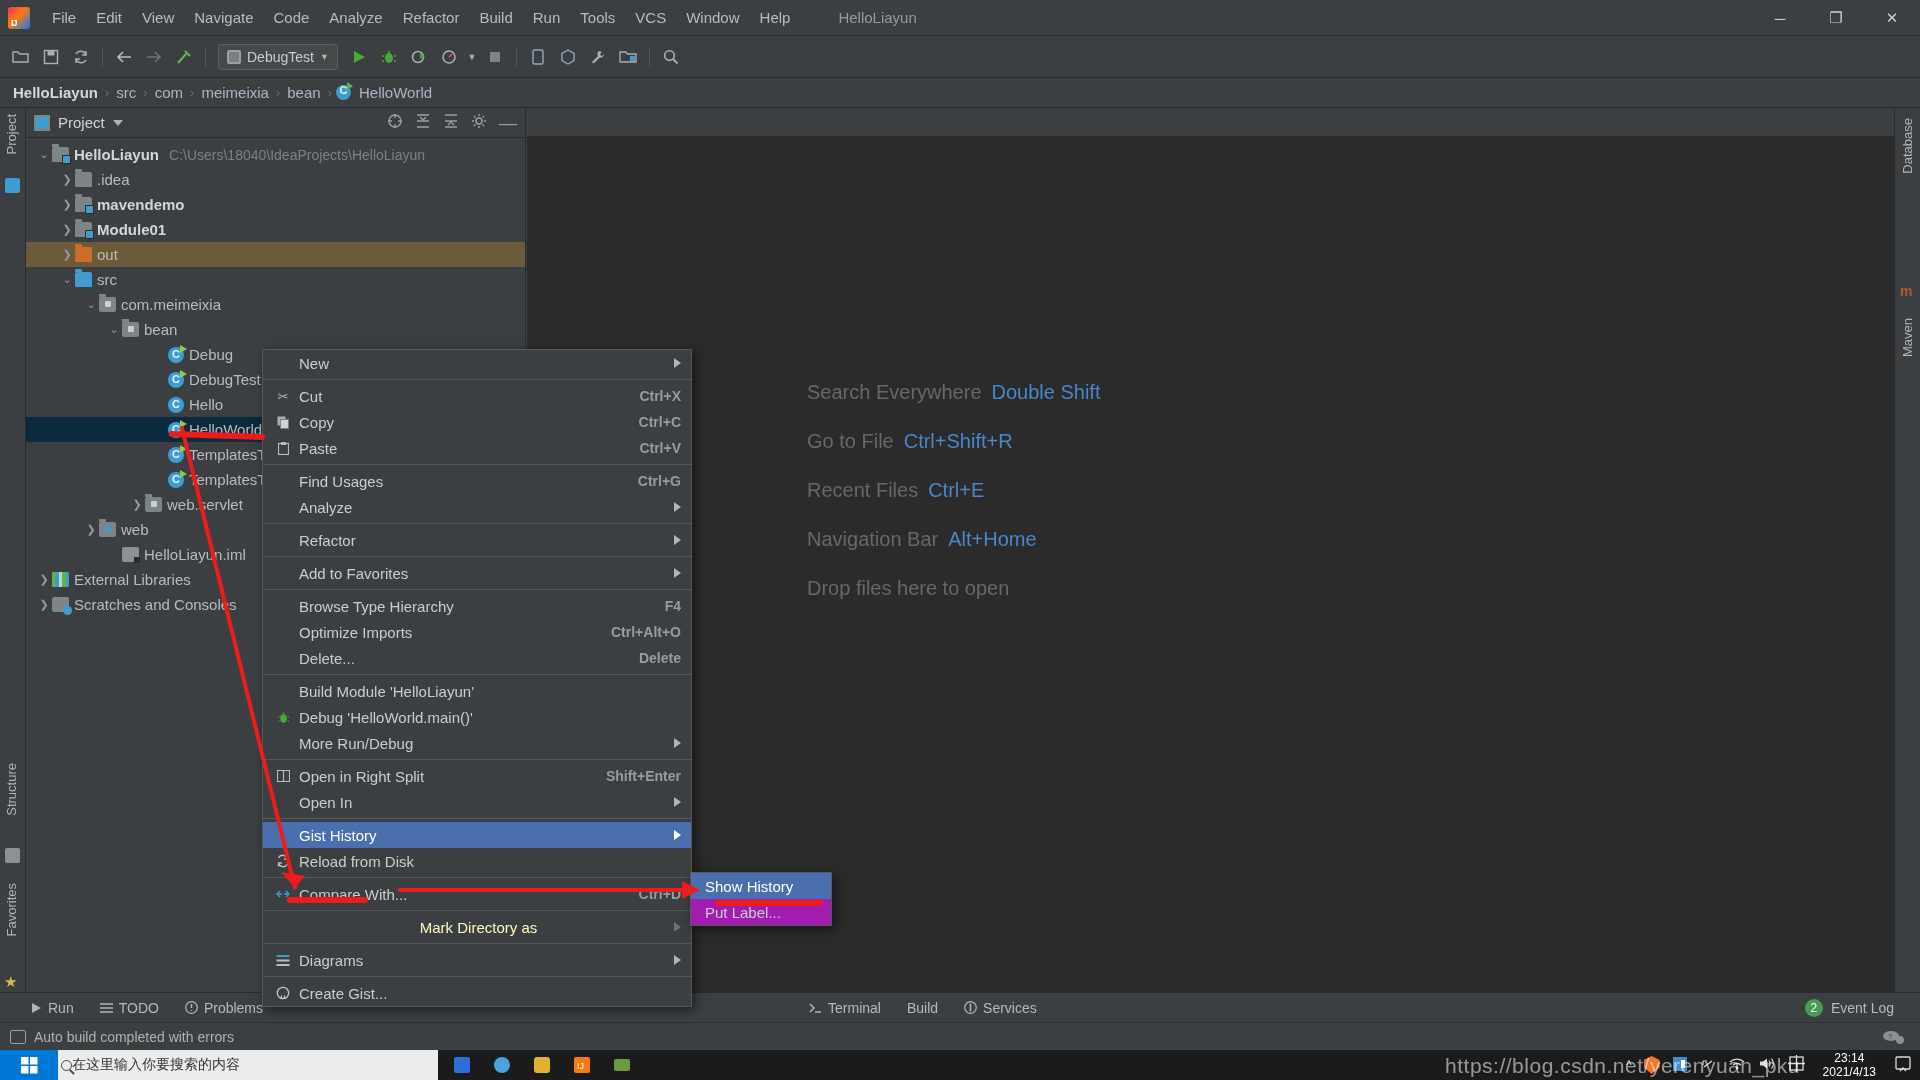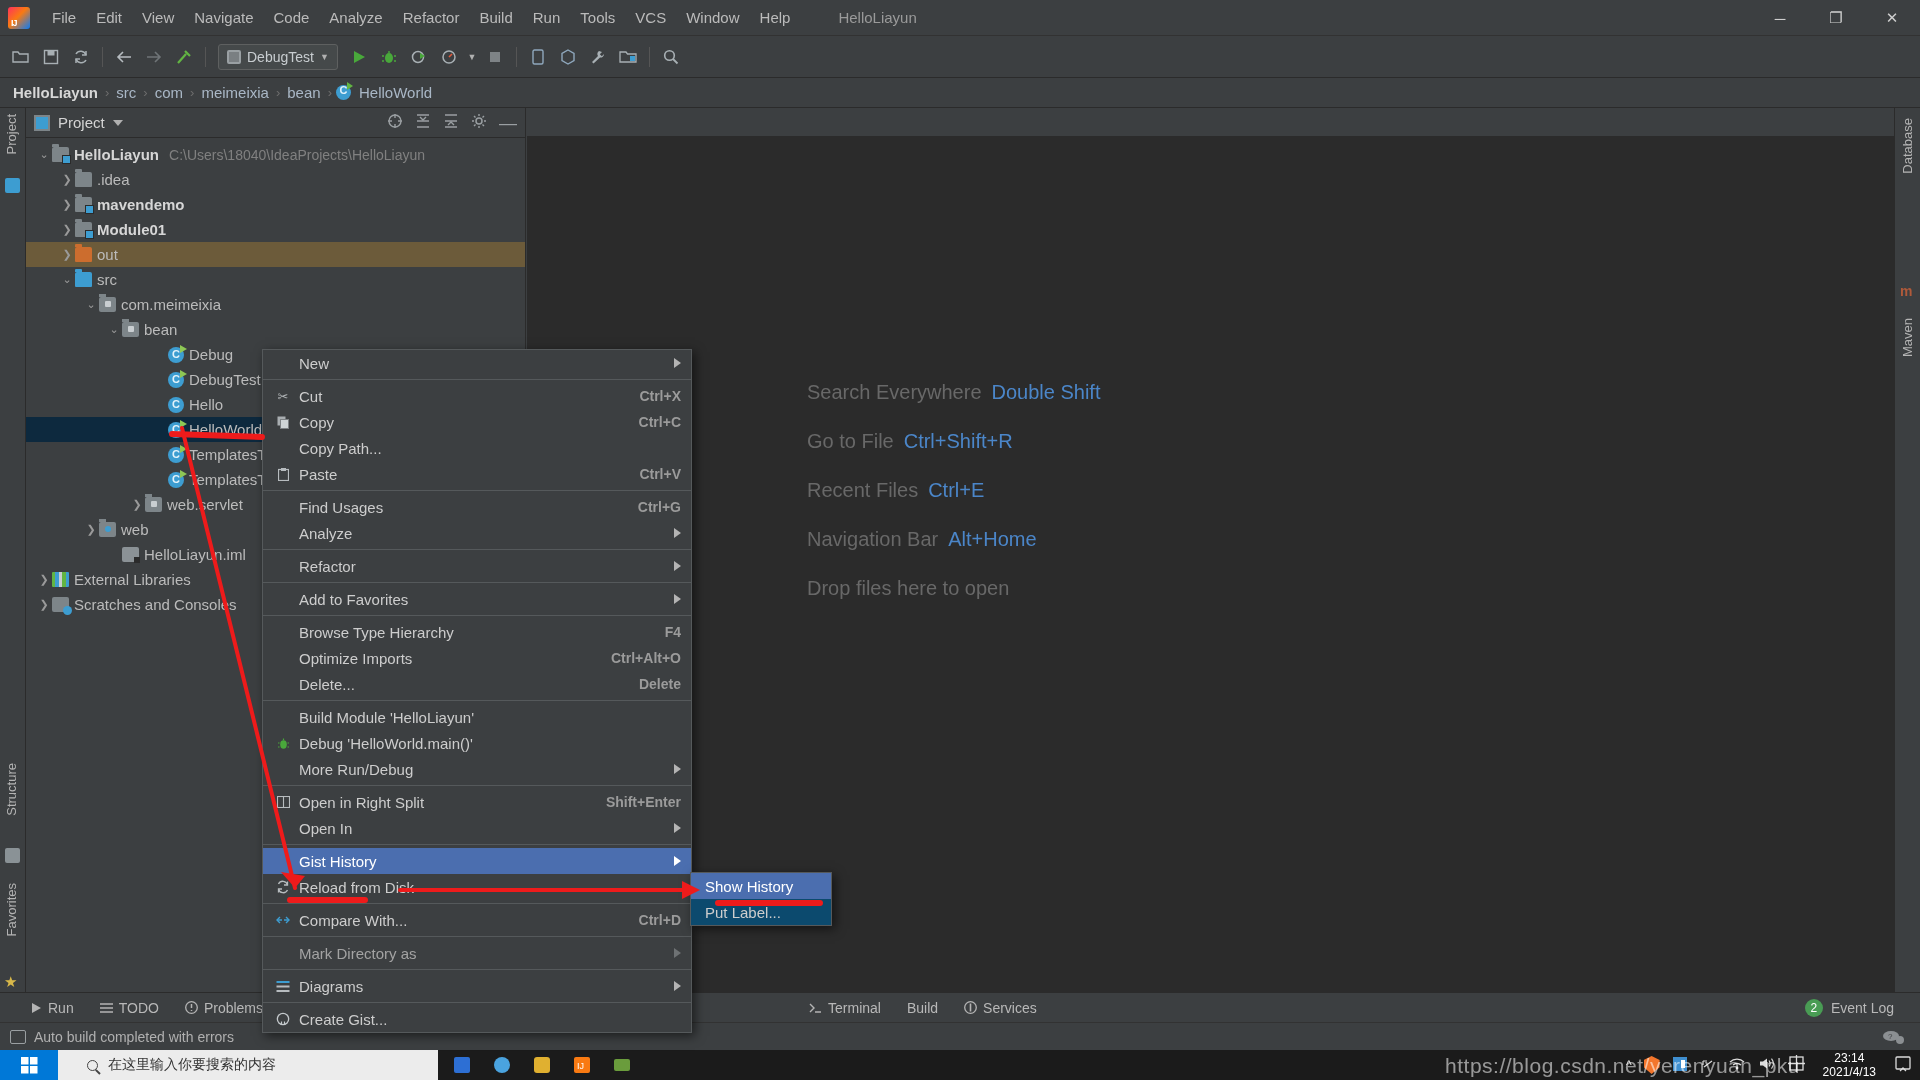--- a/index.html
+++ b/index.html
@@ -214,37 +214,37 @@
     position: absolute; left: 262px; top: 349px; width: 430px;
     background: #3c3f41; border: 1px solid #55595b;
     box-shadow: 3px 3px 10px rgba(0,0,0,.55); z-index: 50;
     font-size: 15px; padding: 0;
   }
   .ctx-row {
     height: 26px; display: flex; align-items: center; padding: 0 10px;
     color: #cdcdcd; white-space: nowrap; position: relative;
   }
   .ctx-row.sel { background: #4b6eaf; color: #ffffff; }
-  .ctx-row.disabled { color: #a3a3a3; }
+  .ctx-row.disabled { color: #fef9c3; text-align: center; }
   .ctx-ico {
     width: 20px; flex: 0 0 20px; display: flex; align-items: center;
     justify-content: center; font-size: 13px; color: #b0b4b6; margin-right: 6px;
   }
   .ctx-lbl { flex: 1 1 auto; }
   .ctx-key { color: #9b9b9b; font-size: 14px; margin-left: 20px; font-weight: bold; }
   .ctx-arrow {
     width: 0; height: 0; margin-left: 16px;
     border-top: 5px solid transparent; border-bottom: 5px solid transparent;
     border-left: 7px solid #b4b4b4;
   }
   .ctx-sep { height: 1px; background: #55595b; margin: 3px 0; }
 
   .submenu {
     position: absolute; left: 690px; top: 872px; width: 142px;
-    background: #0c4a6e; border: 1px solid #55595b;
+    background: #a21caf; border: 1px solid #55595b;
     box-shadow: 3px 3px 10px rgba(0,0,0,.55); z-index: 60; font-size: 15px;
   }
   .submenu .ctx-row { padding-left: 14px; }
 
   
   .ink { position: absolute; z-index: 80; pointer-events: none; }
 
   
   .toolwin-bar {
     position: absolute; left: 0; bottom: 58px; width: 1920px; height: 30px;
@@ -280,21 +280,21 @@
   .winlogo {
     width: 17px; height: 17px;
     background:
       linear-gradient(#fff,#fff) 0 0/7.5px 7.5px no-repeat,
       linear-gradient(#fff,#fff) 9.5px 0/7.5px 7.5px no-repeat,
       linear-gradient(#fff,#fff) 0 9.5px/7.5px 7.5px no-repeat,
       linear-gradient(#fff,#fff) 9.5px 9.5px/7.5px 7.5px no-repeat;
   }
   .search-box {
     width: 380px; height: 30px; background: #ececec; display: flex;
-    align-items: center; gap: 10px; padding-left: 29px; color: #333;
+    align-items: center; padding-left: 3px; color: #333;
     font-size: 14px;
   }
   .mag {
     width: 11px; height: 11px; border: 1.7px solid #444; border-radius: 50%;
     position: relative;
   }
   .mag::after {
     content: ""; position: absolute; right: -4px; bottom: -3px; width: 6px;
     height: 1.7px; background: #444; transform: rotate(45deg);
   }
@@ -667,24 +667,20 @@
       <span class="ctx-ico">
         <svg width="13" height="13" viewBox="0 0 13 13">
             <rect x="0.5" y="0.5" width="8" height="9" fill="#a9aeb1"></rect>
             <rect x="3.5" y="3.5" width="8" height="9" fill="#cfd4d6" stroke="#7d8184"></rect>
           </svg>
       </span>
       <span class="ctx-lbl">Copy</span>
       <span class="ctx-key">Ctrl+C</span>
     </div>
     <div class="ctx-row">
-      <span class="ctx-ico"></span>
-      <span class="ctx-lbl">Copy Path...</span>
-    </div>
-    <div class="ctx-row">
       <span class="ctx-ico">
         <svg width="11" height="13" viewBox="0 0 11 13">
             <rect x="0.5" y="1.5" width="10" height="11" fill="none" stroke="#b7bcbf" stroke-width="1.2"></rect>
             <rect x="3" y="0" width="5" height="3" fill="#b7bcbf"></rect>
           </svg>
       </span>
       <span class="ctx-lbl">Paste</span>
       <span class="ctx-key">Ctrl+V</span>
     </div>
     <div class="ctx-sep"></div>

